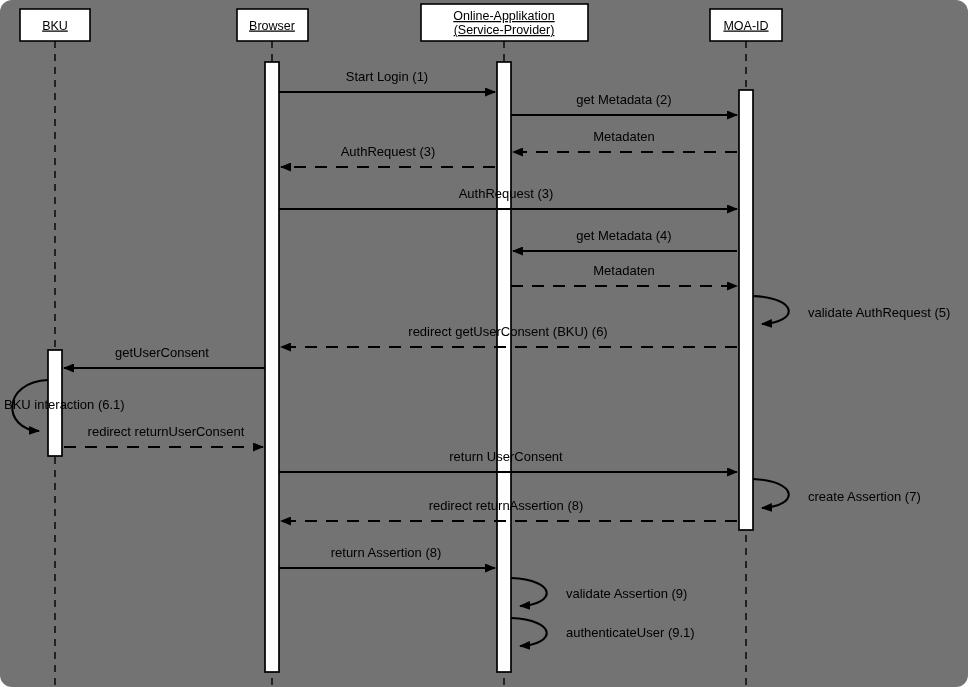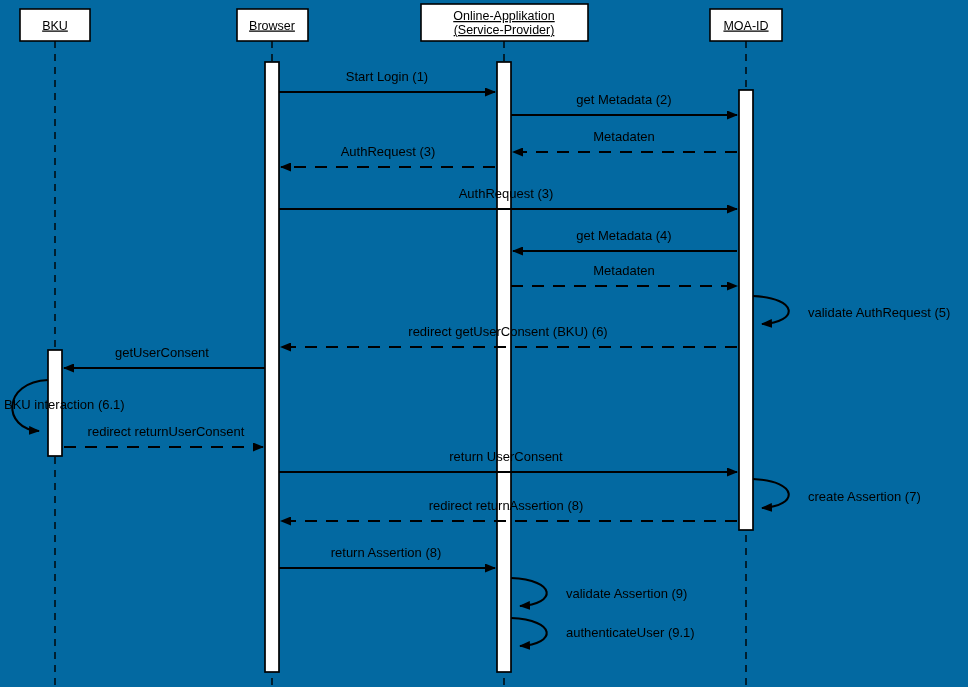--- a/index.html
+++ b/index.html
@@ -4,23 +4,24 @@
 <style>
   html, body {
     margin: 0;
     padding: 0;
     background: #ffffff;
   }
   #diagram-root {
     position: relative;
     width: 968px;
     height: 687px;
-    background: #0369a1;
+    background: #737373;
     font-family: "Liberation Sans", sans-serif;
     overflow: hidden;
+    border-radius: 12px;
   }
   svg#seq {
     display: block;
     width: 968px;
     height: 687px;
   }
   .lifeline-box {
     fill: #ffffff;
     stroke: #000000;
     stroke-width: 1.6;

